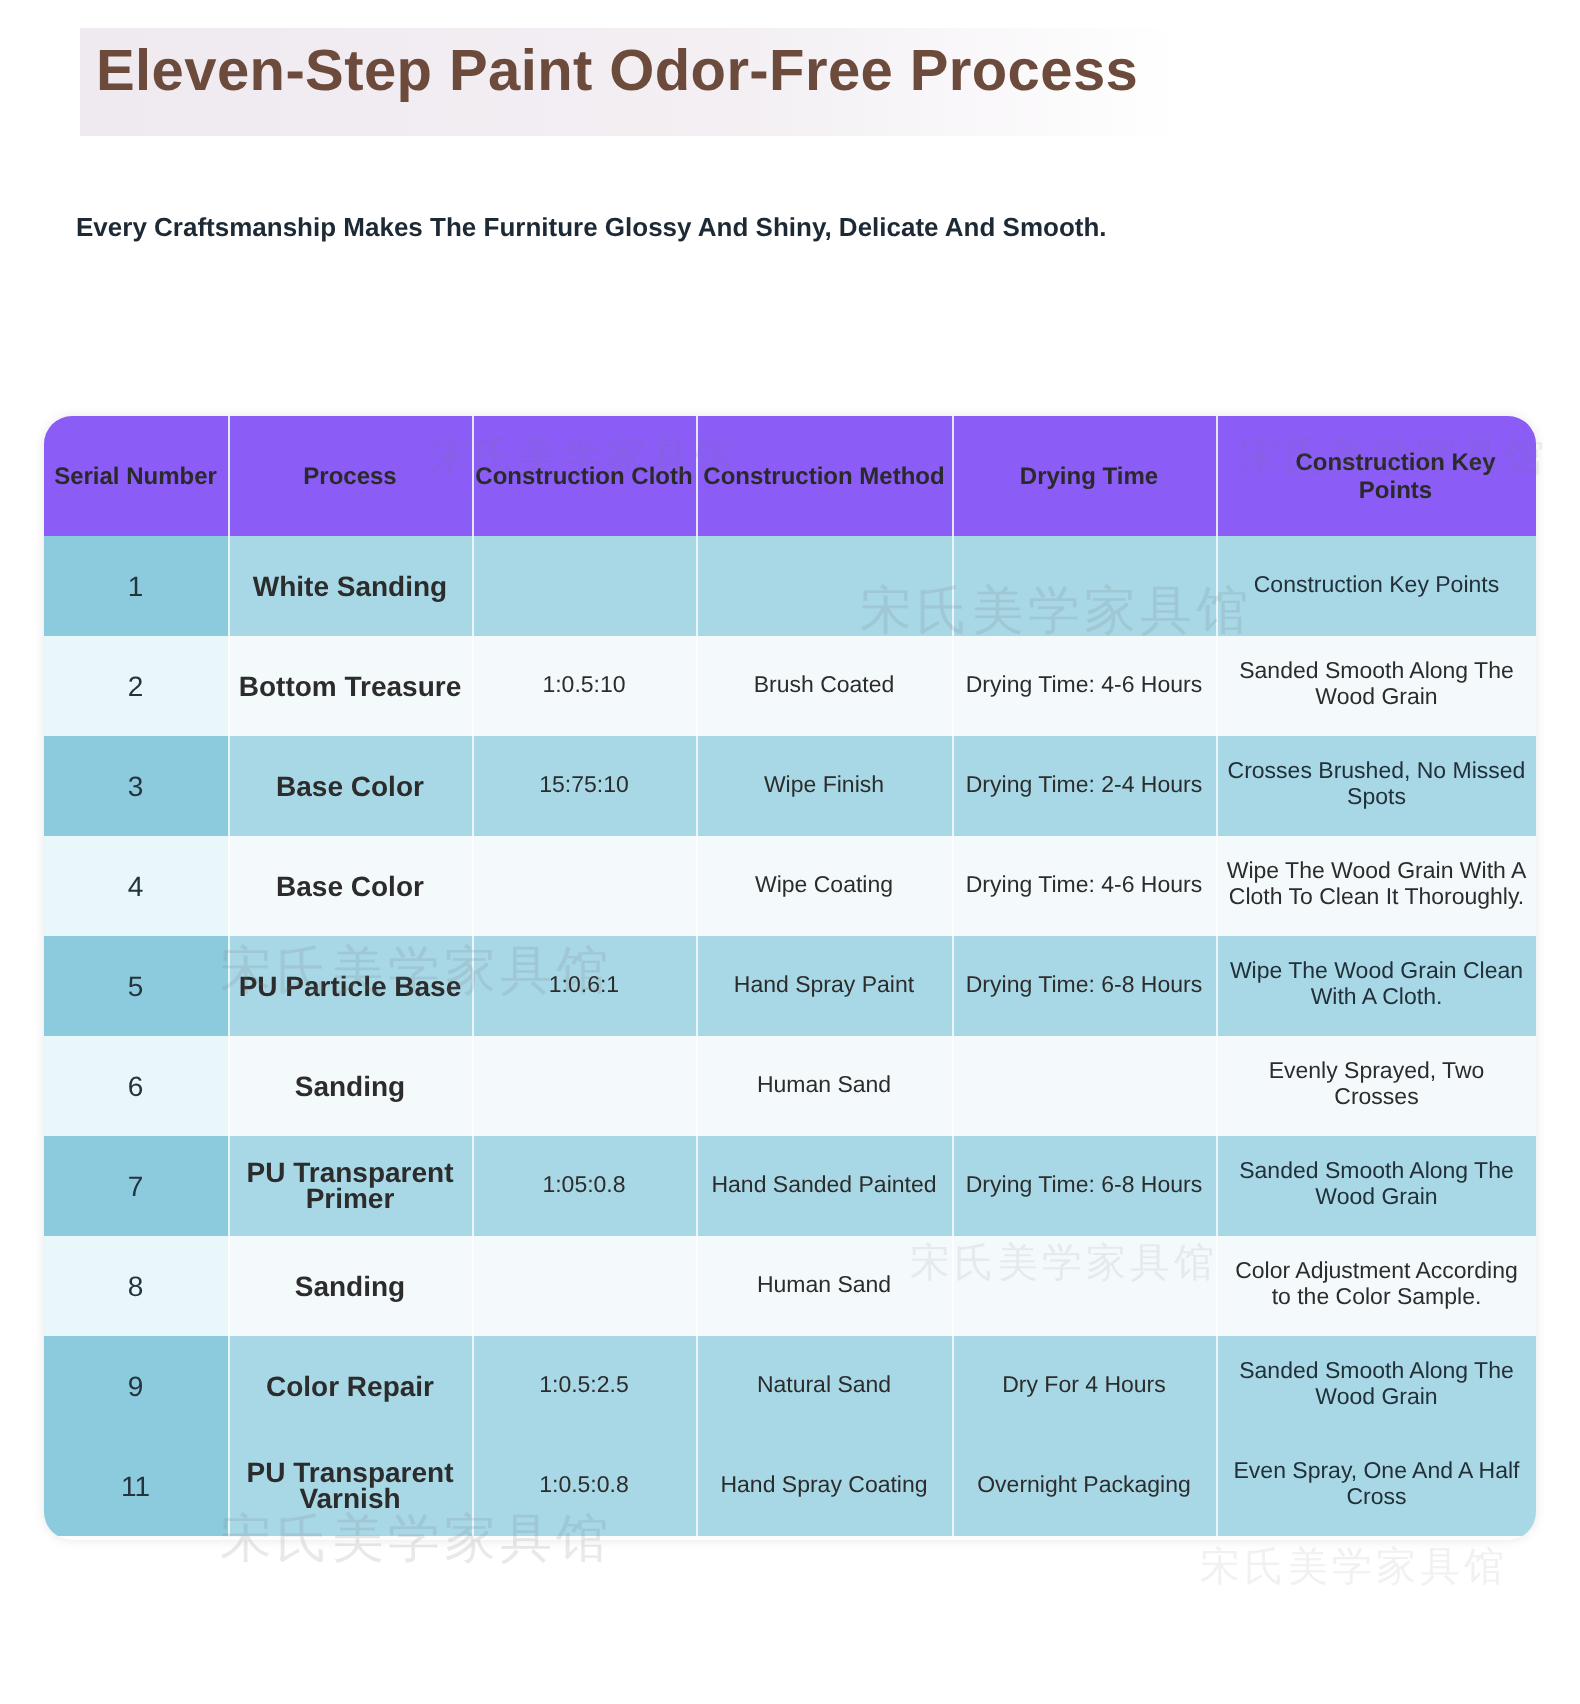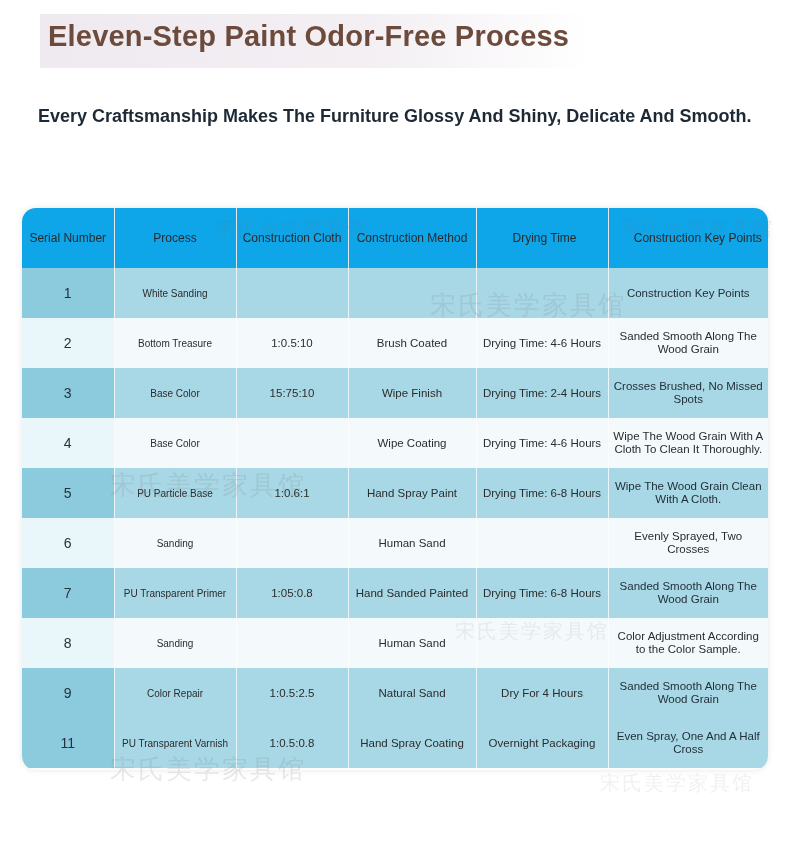--- a/index.html
+++ b/index.html
@@ -38,21 +38,21 @@
     font-weight: bold;
     color: #6d4b3c;
     letter-spacing: 0.2px;
     white-space: nowrap;
   }
   
   .subtitle {
     position: absolute;
     left: 38px;
     top: 106px;
-    font-size: 18px;
+    font-size: 13px;
     font-weight: bold;
     color: #1d2a35;
     white-space: nowrap;
   }
   .tagline {
     position: absolute;
     left: 38px;
     top: 145px;
     font-size: 13.5px;
     font-weight: bold;
@@ -79,27 +79,27 @@
     color: #2c2c2c;
   }
   table.proc col.c0 { width: 92px; }
   table.proc col.c1 { width: 122px; }
   table.proc col.c2 { width: 112px; }
   table.proc col.c3 { width: 128px; }
   table.proc col.c4 { width: 132px; }
   table.proc col.c5 { width: 160px; }
 
   table.proc th {
-    font-weight: normal;
+    font-weight: bold;
     font-size: 12px;
     color: #2a2a2a;
     height: 58px;
     vertical-align: middle;
     text-align: center;
-    background: #0ea5e9;
+    background: #8b5cf6;
     border-right: 1px solid #e3e7ea;
   }
   table.proc th:last-child { border-right: none; }
   table.proc td {
     height: 46px;
     vertical-align: middle;
     text-align: center;
     padding: 2px 4px;
     border-right: 1px solid rgba(255,255,255,0.75);
     line-height: 13px;
@@ -114,21 +114,21 @@
   }
   tr.band-dark td.serial {
     background: #8ccbdd;
     font-size: 14px;
   }
   tr.band-light td.serial {
     background: #e9f6fa;
     font-size: 14px;
   }
   td.serial { font-size: 14px; color: #24333c; }
-  td.process { font-size: 10px; }
+  td.process { font-size: 14px; font-weight: bold; }
   td.keypoints { text-align: left; padding-left: 14px; }
   tr.band-dark td.keypoints { color: #223039; }
 
   
   th.h-drying {
     font-size: 14px;
     text-align: left;
     padding-left: 6px;
   }
   th.h-keypoints {

